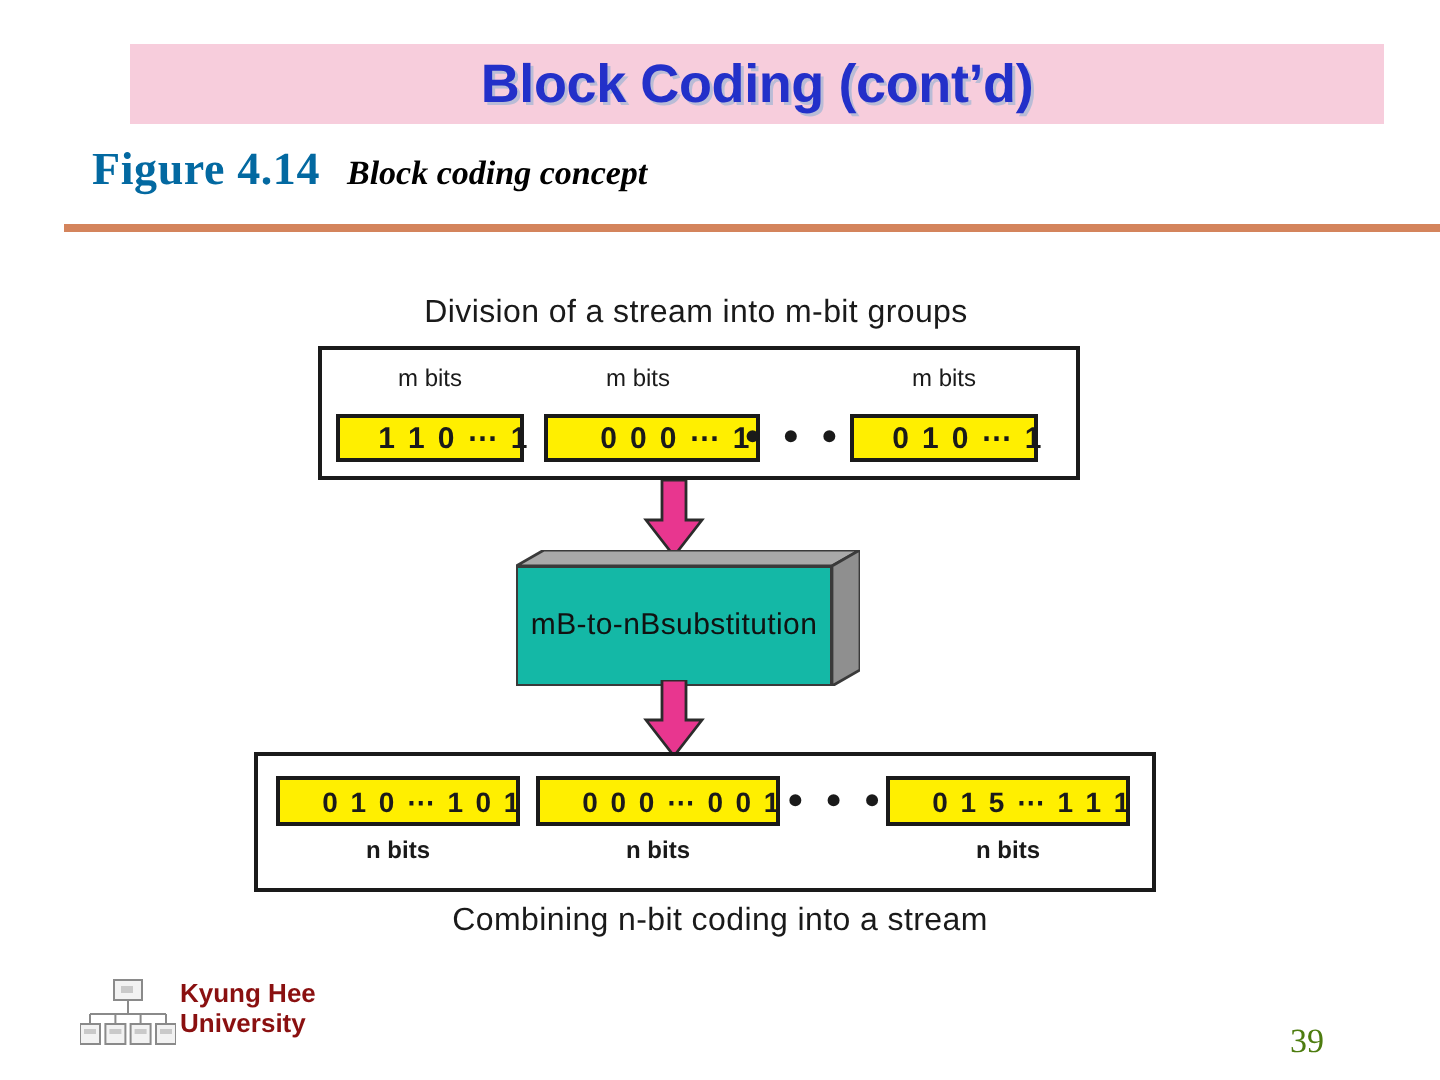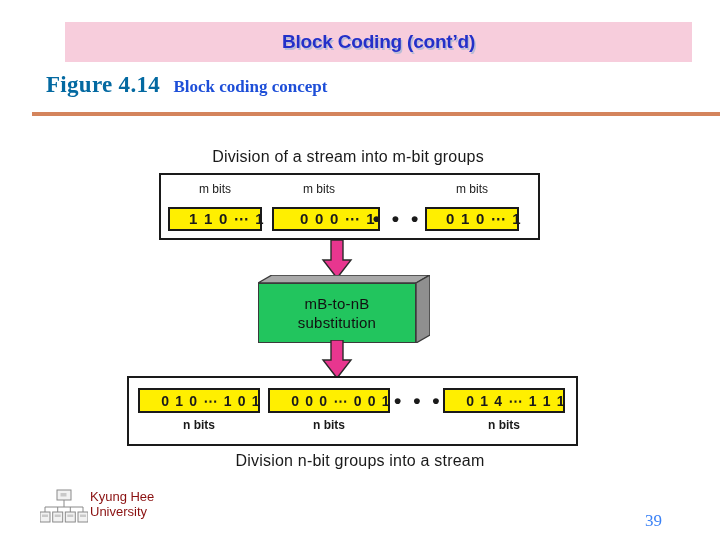--- a/index.html
+++ b/index.html
@@ -26,21 +26,21 @@
   }
   #title-text {
     position: absolute;
     left: 0;
     top: 0;
     width: 100%;
     height: 40px;
     line-height: 40px;
     text-align: center;
     font-family: "Liberation Sans", sans-serif;
-    font-size: 19px;
+    font-size: 27px;
     font-weight: bold;
     color: #2330c9;
     text-shadow: 1.5px 1.5px 0 #b9bcd6;
     letter-spacing: -0.2px;
     white-space: nowrap;
   }
 
   
   #caption-row {
     position: absolute;
@@ -52,21 +52,22 @@
     font-family: "Liberation Serif", serif;
     font-size: 23px;
     font-weight: bold;
     color: #0369a1;
     letter-spacing: 0.3px;
   }
   #figure-caption {
     font-family: "Liberation Serif", serif;
     font-size: 17px;
     font-weight: bold;
-    color: #1d4ed8;
+    font-style: italic;
+    color: #000000;
     margin-left: 9px;
   }
   #caption-rule {
     position: absolute;
     left: 32px;
     top: 112px;
     width: 688px;
     height: 4px;
     background: #d4845c;
   }
@@ -203,25 +204,25 @@
     top: 275px;
     width: 172px;
     height: 68px;
   }
   #subst-face {
     position: absolute;
     left: 0;
     top: 8px;
     width: 158px;
     height: 60px;
-    background: #22c55e;
+    background: #14b8a6;
     border: 1.6px solid #3a3a3a;
     box-sizing: border-box;
     display: flex;
-    flex-direction: column;
+    flex-direction: row;
     align-items: center;
     justify-content: center;
     line-height: 1.28;
   }
   .subst-line {
     font-family: "Liberation Sans", sans-serif;
     font-size: 15px;
     color: #111111;
     white-space: nowrap;
     letter-spacing: 0.2px;
@@ -234,32 +235,32 @@
     top: 488px;
     width: 48px;
     height: 40px;
   }
   #footer-univ {
     position: absolute;
     left: 90px;
     top: 489px;
     font-family: "Liberation Sans", sans-serif;
     font-size: 13px;
-    font-weight: normal;
+    font-weight: bold;
     color: #8a1010;
     line-height: 15px;
     white-space: nowrap;
   }
   #page-number {
     position: absolute;
     left: 645px;
     top: 511px;
     font-family: "Liberation Serif", serif;
     font-size: 17px;
-    color: #3b82f6;
+    color: #4d7c0f;
   }
 </style>
 </head>
 <body>
 
 <div id="title-bar">
   <div id="title-text">Block Coding (cont’d)</div>
 </div>
 
 <div id="caption-row">
@@ -306,27 +307,27 @@
     <svg width="34" height="40" viewBox="0 0 34 40">
       <polygon points="11,0 23,0 23,20 31,20 17,38 3,20 11,20" fill="#e8368f" stroke="#2b2b2b" stroke-width="1.4" stroke-linejoin="miter"></polygon>
     </svg>
   </div>
 
   <div class="stream-frame" id="bottom-frame"></div>
 
   <div class="bit-chip bottom" id="chip-b0">0 1 0 ⋯ 1 0 1</div>
   <div class="bit-chip bottom" id="chip-b1">0 0 0 ⋯ 0 0 1</div>
   <div class="ellipsis-dots" id="dots-bottom">• • •</div>
-  <div class="bit-chip bottom" id="chip-b2">0 1 4 ⋯ 1 1 1</div>
+  <div class="bit-chip bottom" id="chip-b2">0 1 5 ⋯ 1 1 1</div>
 
   <div class="bits-label bottom" id="nb0">n bits</div>
   <div class="bits-label bottom" id="nb1">n bits</div>
   <div class="bits-label bottom" id="nb2">n bits</div>
 
-  <div class="dia-label" id="bottom-headline">Division n-bit groups into a stream</div>
+  <div class="dia-label" id="bottom-headline">Combining n-bit coding into a stream</div>
 </div>
 
 <div id="footer-logo">
   <svg width="48" height="40" viewBox="0 0 48 40">
     <rect x="17" y="2" width="14" height="10" fill="#f2f2f2" stroke="#8a8a8a" stroke-width="1"></rect>
     <rect x="20.5" y="5" width="6" height="3.5" fill="#c9c9c9"></rect>
     <line x1="24" y1="12" x2="24" y2="19" stroke="#8a8a8a" stroke-width="1"></line>
     <line x1="5" y1="19" x2="43" y2="19" stroke="#8a8a8a" stroke-width="1"></line>
     <line x1="5" y1="19" x2="5" y2="24" stroke="#8a8a8a" stroke-width="1"></line>
     <line x1="17.7" y1="19" x2="17.7" y2="24" stroke="#8a8a8a" stroke-width="1"></line>

